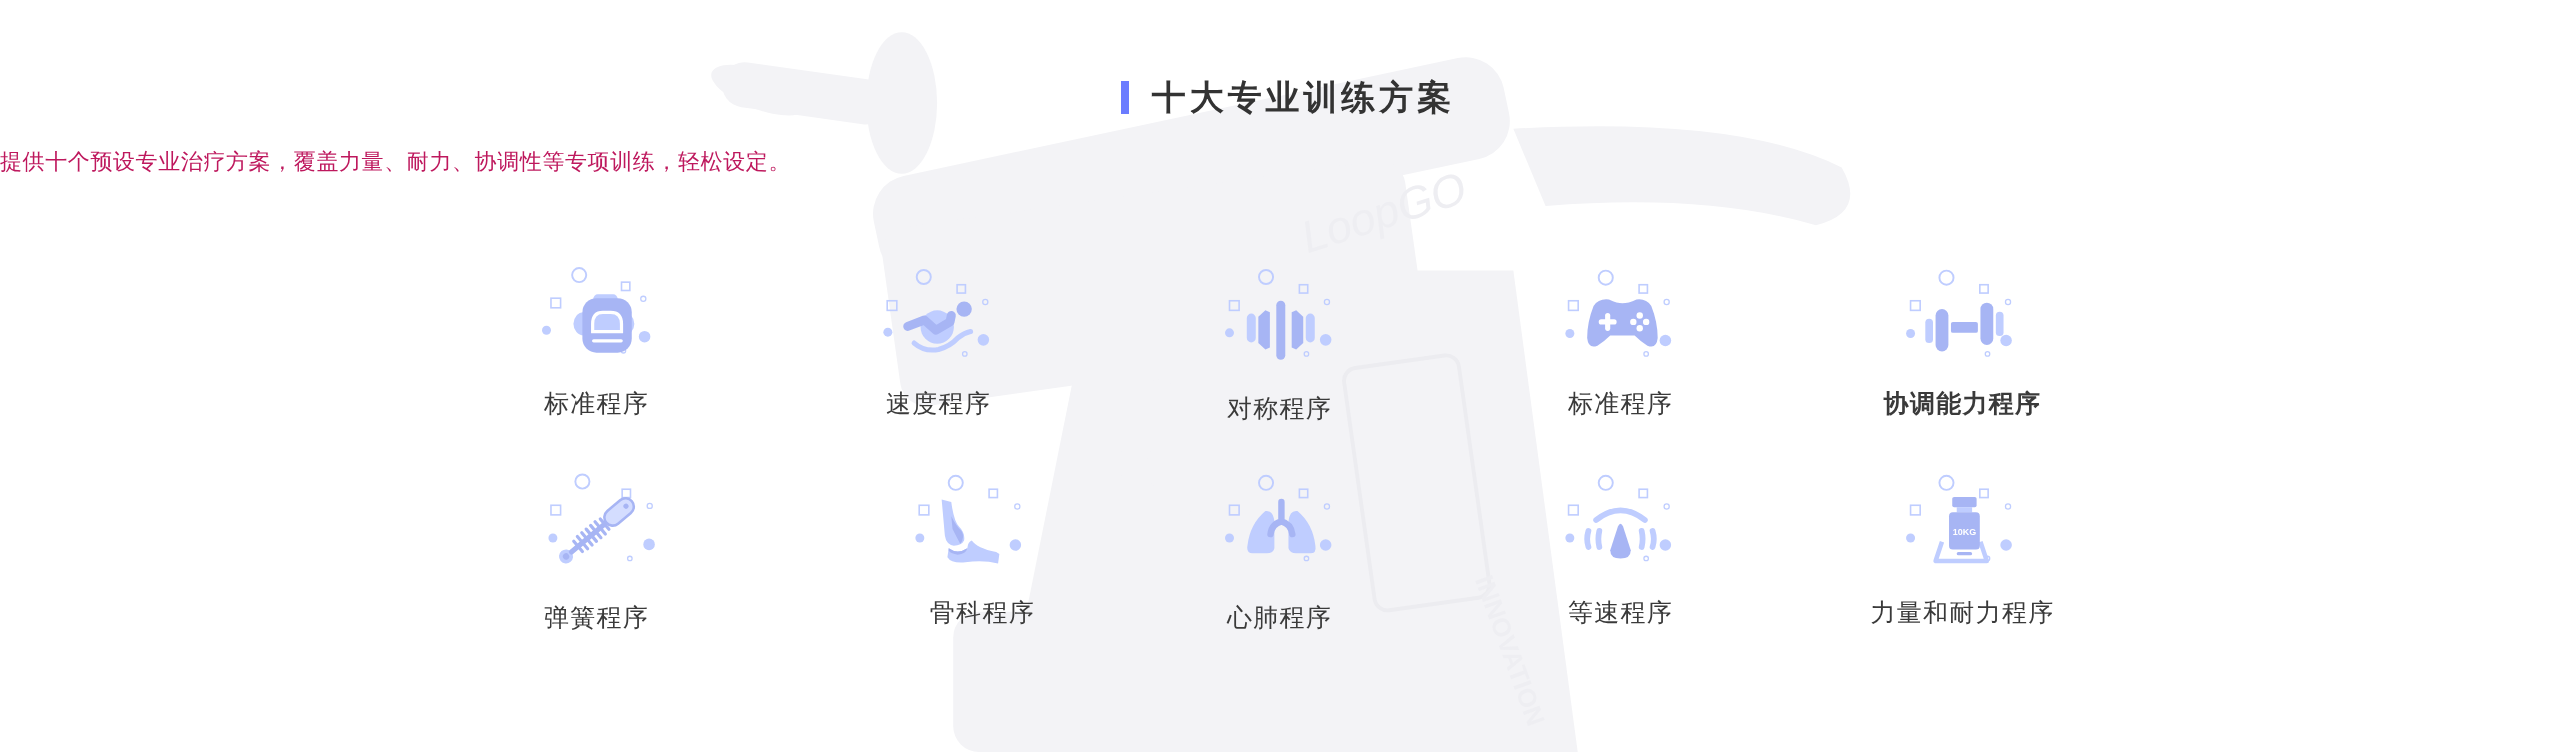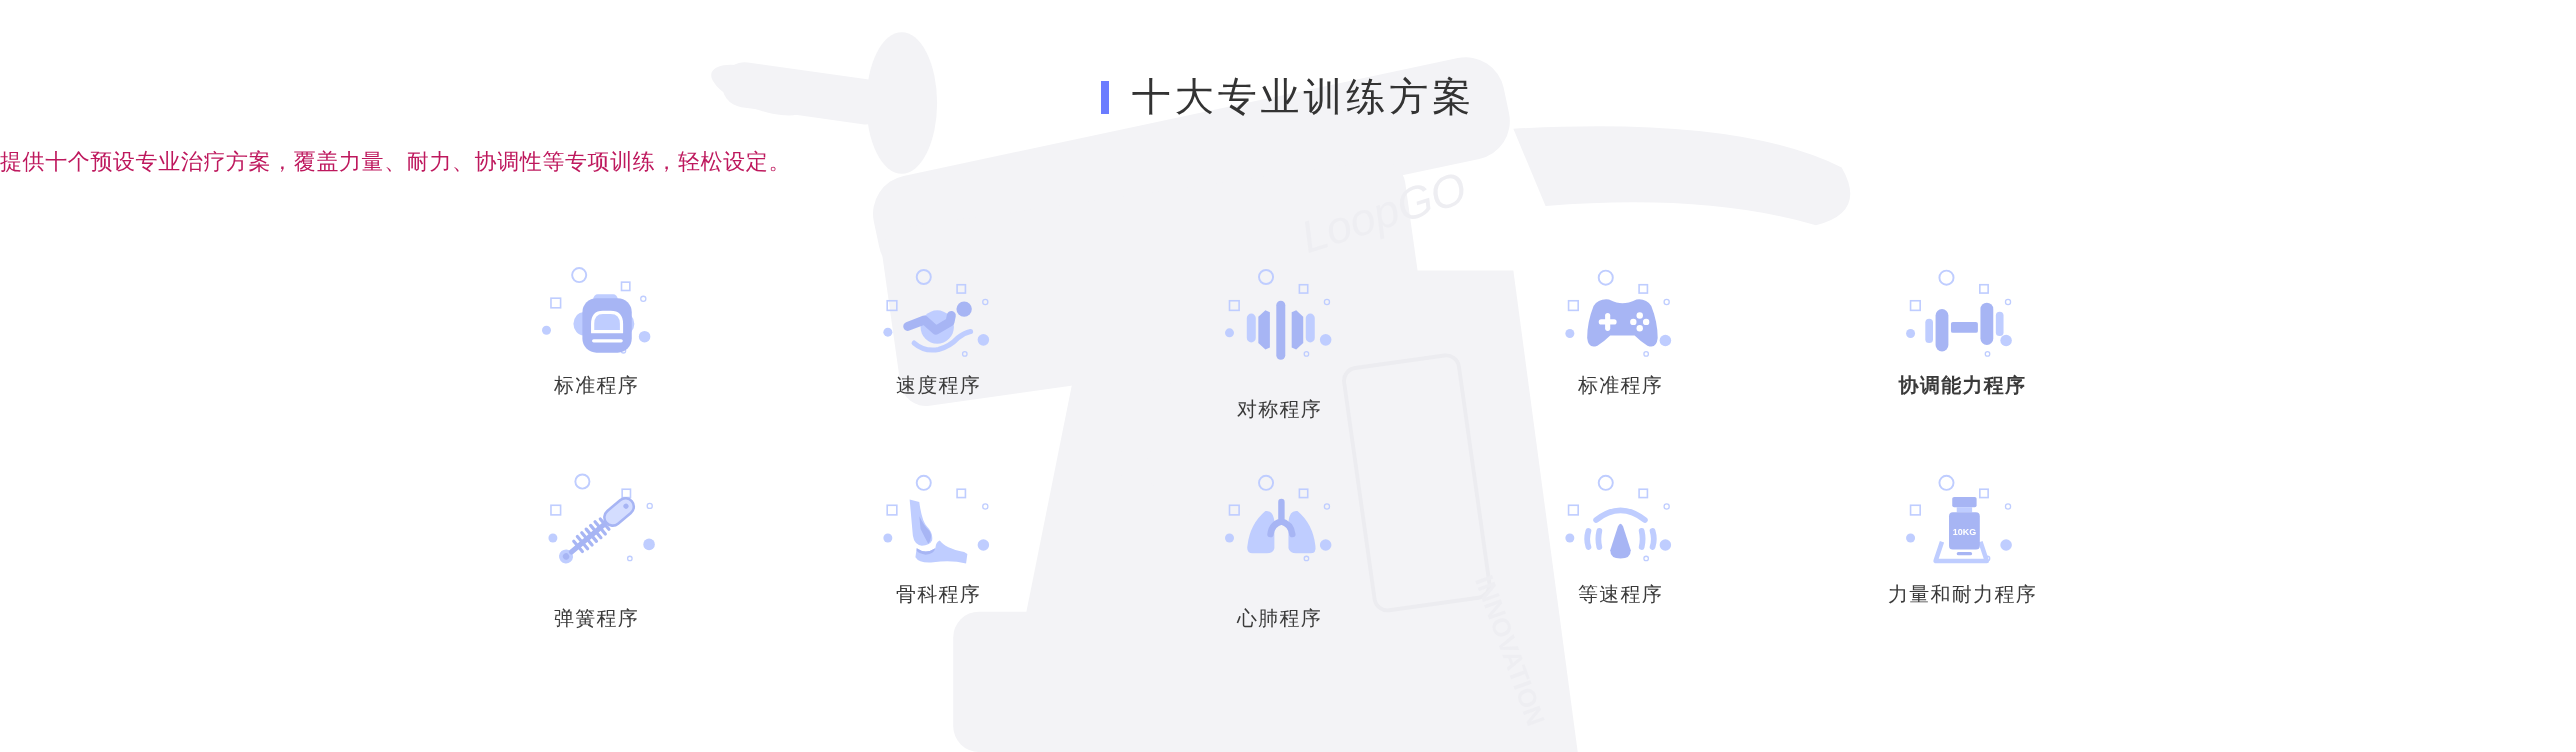--- a/index.html
+++ b/index.html
@@ -26,44 +26,44 @@
     left: 0; top: 71px; width: 2576px;
     display: flex; justify-content: center; align-items: center;
   }
   .title-wrap { display: flex; align-items: center; }
   .accent-bar {
     width: 8.4px; height: 33px;
     background: #6B7CFF;
     margin-right: 22.5px;
   }
   .title {
-    font-size: 39px; color: #333333; letter-spacing: 3.9px;
-    font-weight: 400; line-height: 52px;
+    font-size: 34px; color: #333333; letter-spacing: 3.9px;
+    font-weight: 700; line-height: 52px;
   }
   .subtitle {
     position: absolute; left: 0; top: 146px; width: 2208px;
     text-align: left;
     font-size: 22px; color: #be185d; letter-spacing: 0.6px;
     line-height: 32px;
   }
   .grid {
     position: absolute; left: 0; top: 0; width: 2576px; height: 752px;
   }
   .program {
     position: absolute;
     width: 193px; height: 161px;
     display: flex; flex-direction: column; align-items: center;
   }
   .icon-box {
     width: 129px; height: 109px; position: relative;
   }
   .icon-box svg { position: absolute; left: 0; top: 0; }
   .label {
-    margin-top: 2px;
-    font-size: 20px; color: #3a3a3a; letter-spacing: 1.3px;
+    margin-top: 21px;
+    font-size: 25px; color: #3a3a3a; letter-spacing: 1.3px;
     white-space: nowrap; line-height: 26px;
   }
 </style>
 </head>
 <body>
 
 <div class="page">
 
   <svg class="bg-product" viewBox="0 0 4000 1168" width="2576" height="752">
     <g fill="#F3F3F6">
@@ -226,21 +226,21 @@
             <rect x="105" y="80" width="5" height="30" rx="2.5" fill="#A7B5F4"></rect>
             <rect x="114" y="82" width="5" height="26" rx="2.5" fill="#A7B5F4"></rect>
             <rect x="120" y="82" width="52" height="26" rx="13" fill="#D4DDFF" stroke="#A7B5F4" stroke-width="4"></rect>
             <circle cx="160" cy="95" r="4" fill="#A7B5F4"></circle>
           </g>
         </svg>
       </div>
       <div class="label">弹簧程序</div>
     </div>
 
-    <div class="program" style="left:842px; top:470px;">
+    <div class="program" style="left:842px; top:470px;align-items:flex-end;">
       <div class="icon-box">
         <svg width="129" height="109" viewBox="0 0 200 170">
           <circle cx="77" cy="20" r="11" fill="none" stroke="#BFCDFF" stroke-width="3"></circle>
           <rect x="129" y="30" width="13" height="13" fill="none" stroke="#BFCDFF" stroke-width="2.5"></rect>
           <rect x="20" y="55" width="15" height="15" fill="none" stroke="#BFCDFF" stroke-width="2.5"></rect>
           <circle cx="173" cy="57" r="4" fill="none" stroke="#BFCDFF" stroke-width="2"></circle>
           <circle cx="21" cy="106" r="7" fill="#BFCDFF"></circle>
           <circle cx="170" cy="117" r="9" fill="#BFCDFF"></circle>
           <path d="M55 46 L70 50 Q74 80 82 88 Q92 98 90 110 Q86 118 74 118 Q62 116 60 102 Z" fill="#BFCDFF"></path>
           <path d="M70 72 Q78 88 86 95 Q92 105 84 115 Q78 104 72 92 Z" fill="#A7B5F4"></path>

